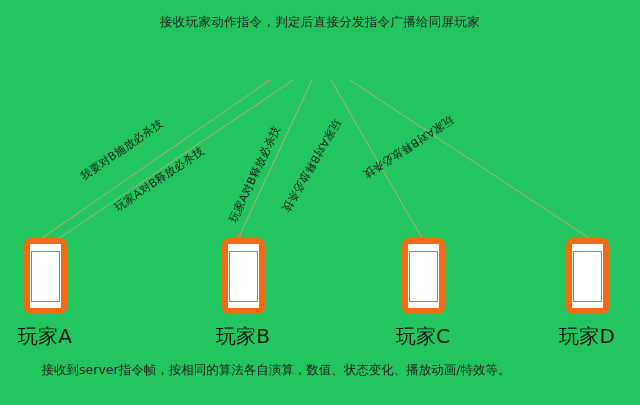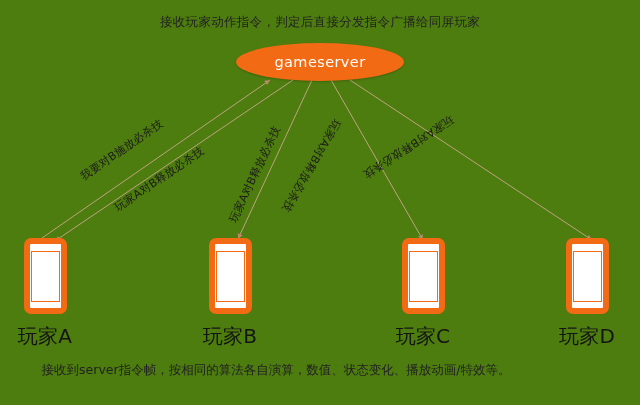--- a/index.html
+++ b/index.html
@@ -4,21 +4,21 @@
 <style>
   html, body {
     margin: 0;
     padding: 0;
     background: #ffffff;
   }
   #stage {
     position: relative;
     width: 640px;
     height: 405px;
-    background: #4d7c0f;
+    background: #22c55e;
     overflow: hidden;
     font-family: "DejaVu Sans", "Liberation Sans", sans-serif;
     color: #1c1c1c;
   }
 
   
   .top-caption {
     position: absolute;
     left: 0;
     top: 14px;
@@ -146,43 +146,40 @@
 
     <line x1="293" y1="80" x2="55" y2="241" stroke="#c9a88a" stroke-width="0.9" marker-end="url(#ah)"></line>
 
     <line x1="312" y1="80" x2="238" y2="239" stroke="#c9a88a" stroke-width="0.9" marker-end="url(#ah)"></line>
 
     <line x1="331" y1="80" x2="423" y2="240" stroke="#c9a88a" stroke-width="0.9" marker-end="url(#ah)"></line>
 
     <line x1="350" y1="80" x2="592" y2="240" stroke="#c9a88a" stroke-width="0.9" marker-end="url(#ah)"></line>
   </svg>
 
-  <div class="server-node">
-    <span class="server-label">gameserver</span>
-  </div>
 
   <div class="edge-label" style="left:82px; top:172px; transform: rotate(-34.7deg);">我要对B施放必杀技</div>
 
   <div class="edge-label" style="left:116px; top:203px; transform: rotate(-34.1deg);">玩家A对B释放必杀技</div>
 
   <div class="edge-label" style="left:233px; top:216px; transform: rotate(-65deg);">玩家A对B释放必杀技</div>
 
   <div class="edge-label" style="left:337px; top:114px; transform: rotate(120deg);">玩家A对B释放必杀技</div>
 
   <div class="edge-label" style="left:452px; top:112px; transform: rotate(147deg);">玩家A对B释放必杀技</div>
 
   <div class="phone-group" style="left:0px; top:238px;">
     <div class="phone">
       <div class="speaker"></div>
       <div class="screen"></div>
     </div>
     <div class="phone-label">玩家A</div>
   </div>
 
-  <div class="phone-group" style="left:185px; top:238px;">
+  <div class="phone-group" style="left:198px; top:238px;">
     <div class="phone">
       <div class="speaker"></div>
       <div class="screen"></div>
     </div>
     <div class="phone-label">玩家B</div>
   </div>
 
   <div class="phone-group" style="left:378px; top:238px;">
     <div class="phone">
       <div class="speaker"></div>

